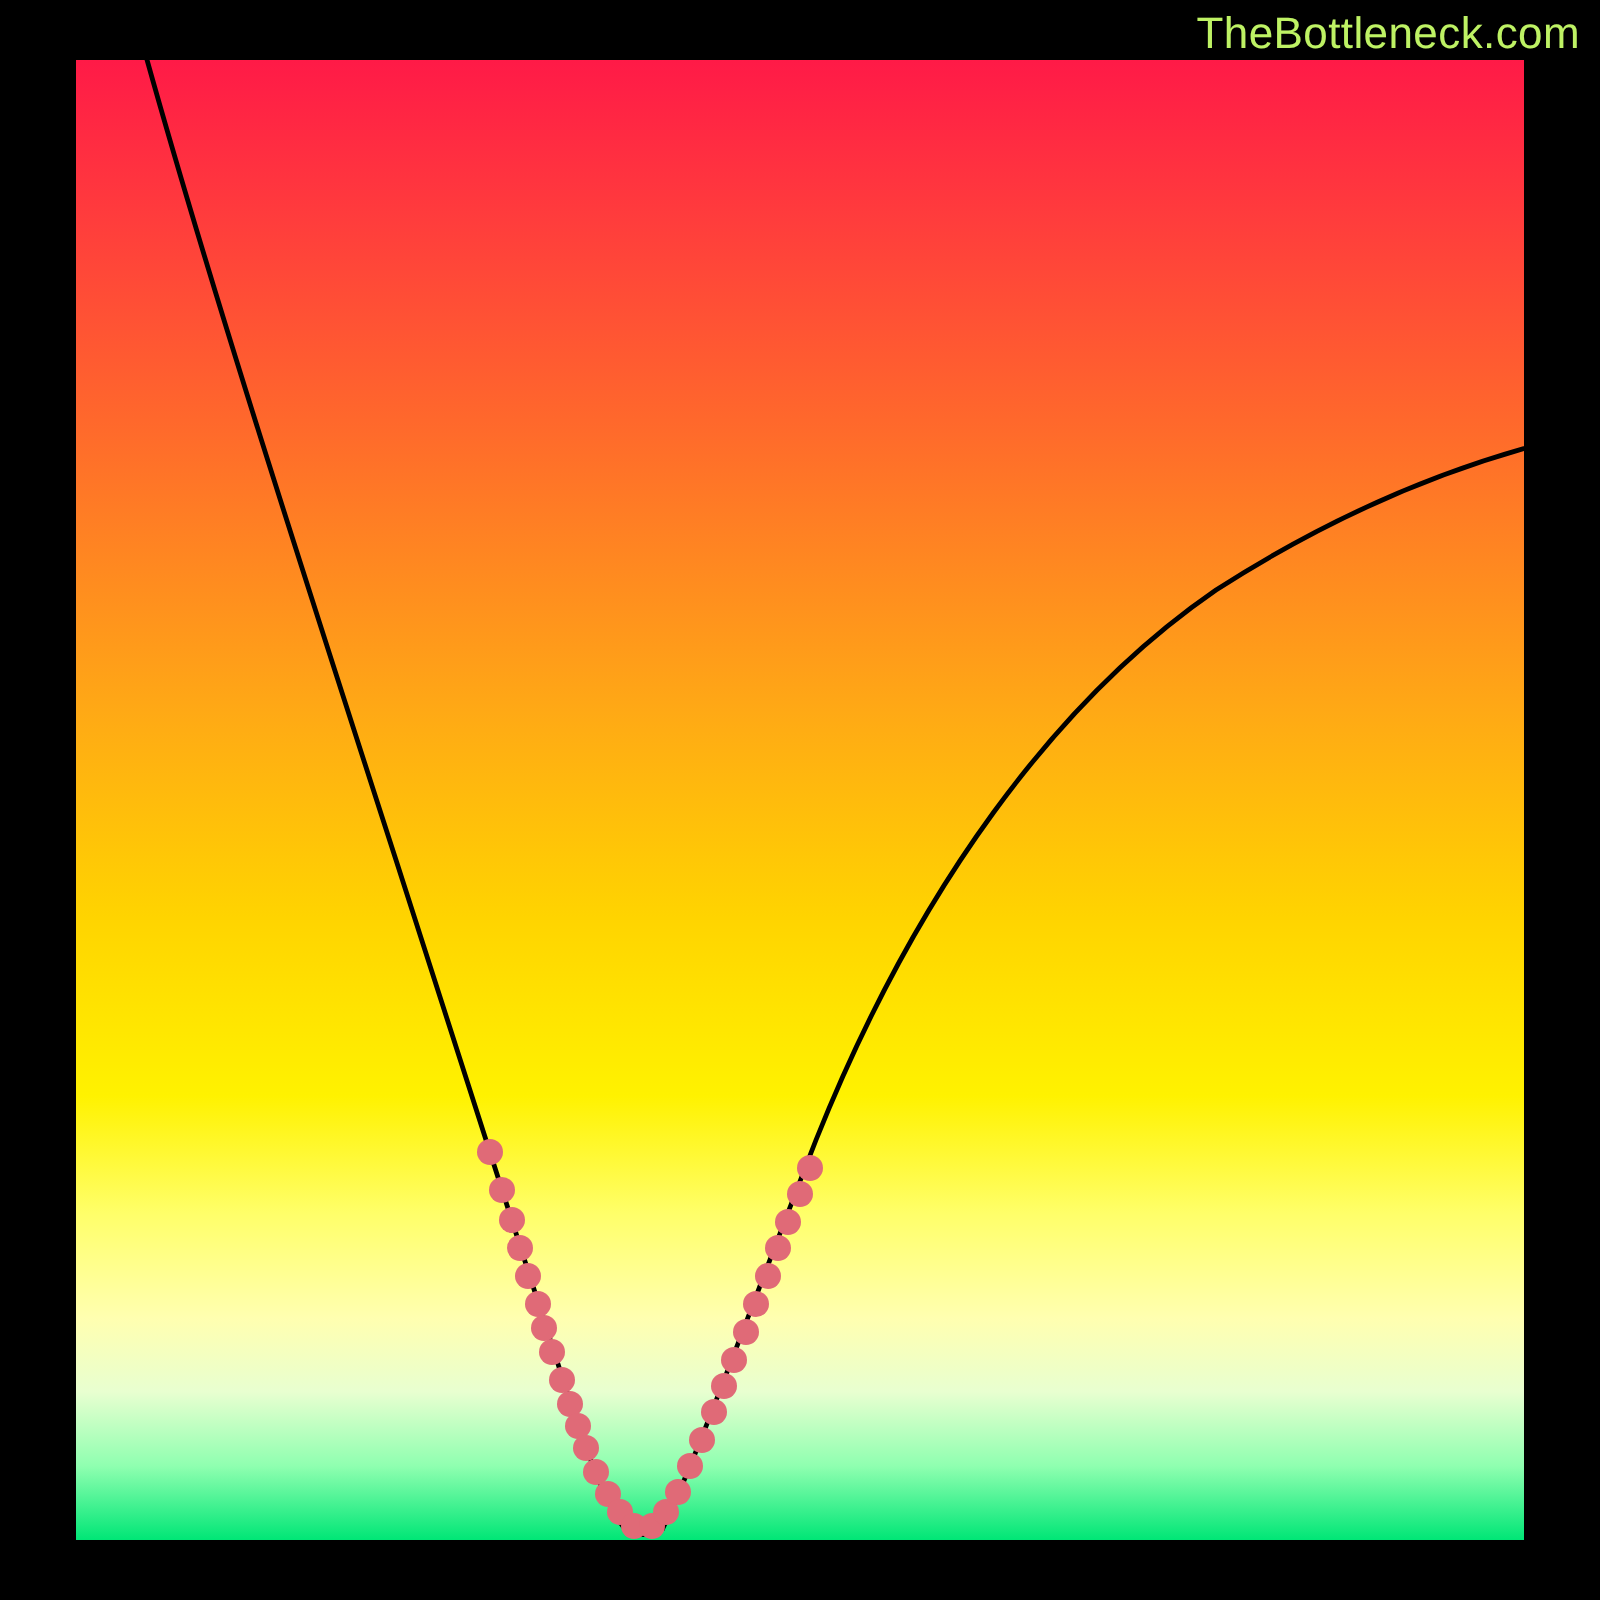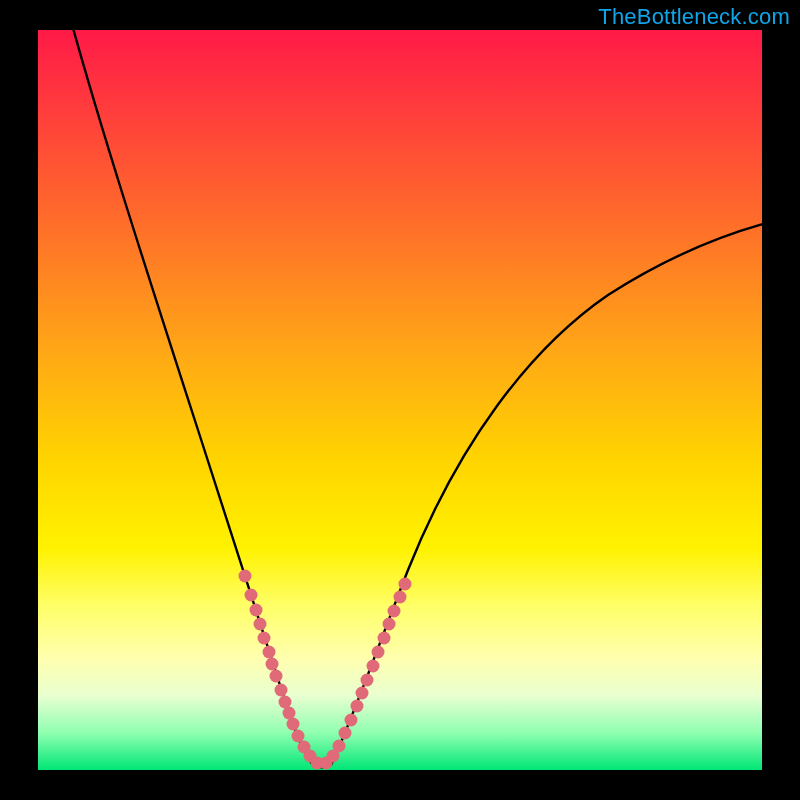--- a/index.html
+++ b/index.html
@@ -52,21 +52,21 @@
     position: absolute;
     left: 0;
     top: 0;
     width: 100%;
     height: 100%;
   }
   .watermark {
     position: absolute;
     top: 4px;
     right: 10px;
-    color: #0ea5e9;
+    color: #bef264;
     font-size: 22px;
     font-weight: 500;
     letter-spacing: 0.2px;
     user-select: none;
   }
 </style>
 </head>
 <body>
 
 <div class="frame">

